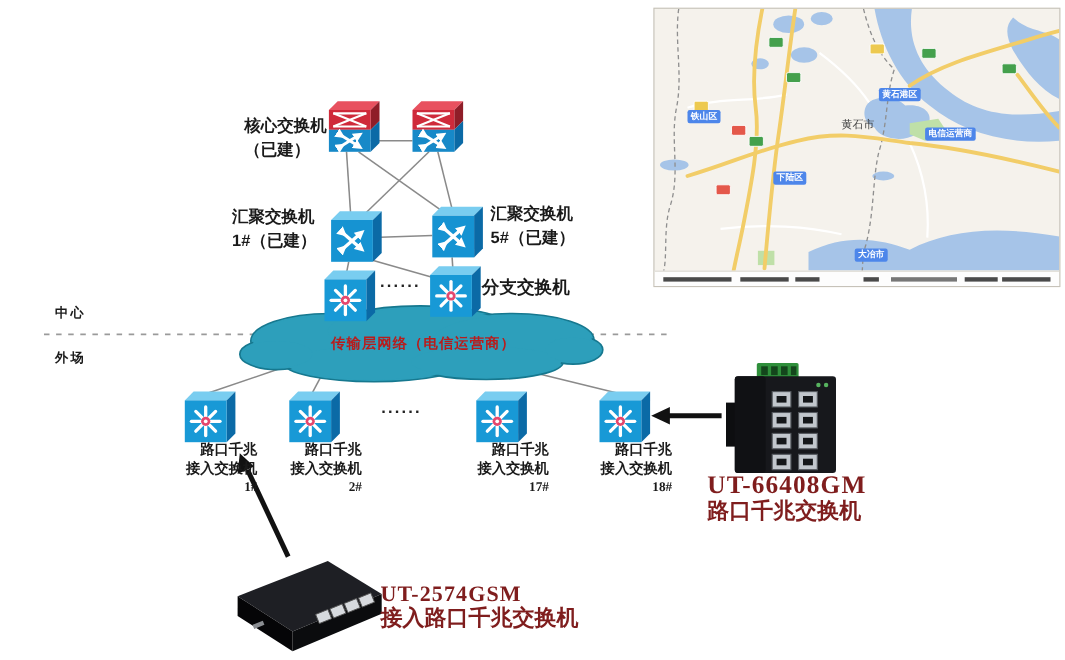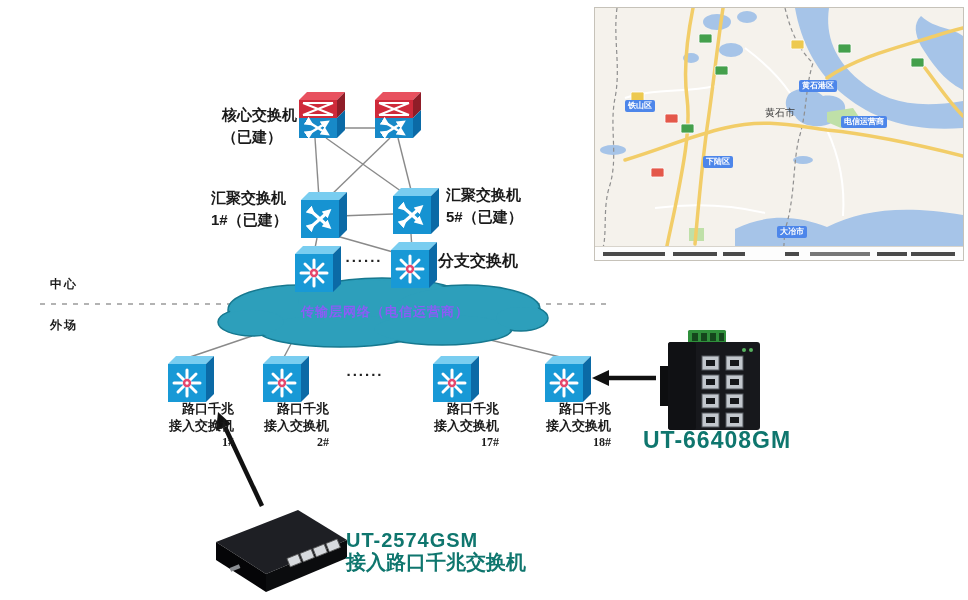--- a/index.html
+++ b/index.html
@@ -3,25 +3,25 @@
 <meta charset="utf-8">
 <style>
   html,body{margin:0;padding:0;background:#fff;}
   body{width:968px;height:600px;position:relative;overflow:hidden;
        font-family:"Liberation Sans","DejaVu Sans",sans-serif;}
   .canvas{position:absolute;inset:0;}
   .lbl{position:absolute;color:#1a1a1a;font-weight:700;}
   .center-lbl{}
   .zone{font-size:12px;letter-spacing:2px;}
   .two-line{font-size:15px;line-height:22px;}
-  .cloud-text{font-size:13px;color:#8b5cf6;text-align:center;letter-spacing:1px;}
+  .cloud-text{font-size:13px;color:#b91c1c;text-align:center;letter-spacing:1px;}
   .dots{font-size:15px;letter-spacing:2px;color:#222;}
   .acc{width:92px;text-align:right;font-size:13px;line-height:17px;font-family:Liberation Serif, serif;}
   .acc .num{font-size:12px;}
-  .prod-text{position:absolute;color:#0f766e;font-weight:800;line-height:1.12;}
+  .prod-text{position:absolute;color:#7f1d1d;font-weight:800;line-height:1.12;font-family:Liberation Serif, serif;}
   .prod-text .model{font-size:20px;letter-spacing:1px;}
   .prod-text .pname{font-size:20px;}
   .prod-text.small .model{font-size:23px;}
   
   .map{position:absolute;left:594px;top:7px;width:368px;height:252px;
        background:#f5f2ec;border:1px solid #c6c2b9;overflow:hidden;}
   .map svg{position:absolute;left:0;top:0;}
   .pill{position:absolute;background:#4d86ea;color:#fff;font-size:8px;line-height:10px;
         padding:1px 3px;border-radius:2px;white-space:nowrap;font-weight:700;}
   .city{position:absolute;color:#3c3c3c;font-size:10px;font-weight:400;white-space:nowrap;}
@@ -234,20 +234,21 @@
     <div class="num">17#</div>
   </div>
   <div class="lbl acc" style="left:519px;top:400px;">
     <div>路口千兆</div>
     <div>接入交换机</div>
     <div class="num">18#</div>
   </div>
 
   <div class="prod-text small" style="left:643px;top:428px;">
     <div class="model">UT-66408GM</div>
+    <div class="pname">路口千兆交换机</div>
   </div>
 
   <div class="prod-text" style="left:346px;top:529px;">
     <div class="model">UT-2574GSM</div>
     <div class="pname">接入路口千兆交换机</div>
   </div>
 
   
   <div class="map">
     <svg width="368" height="252" viewBox="0 0 368 252">

